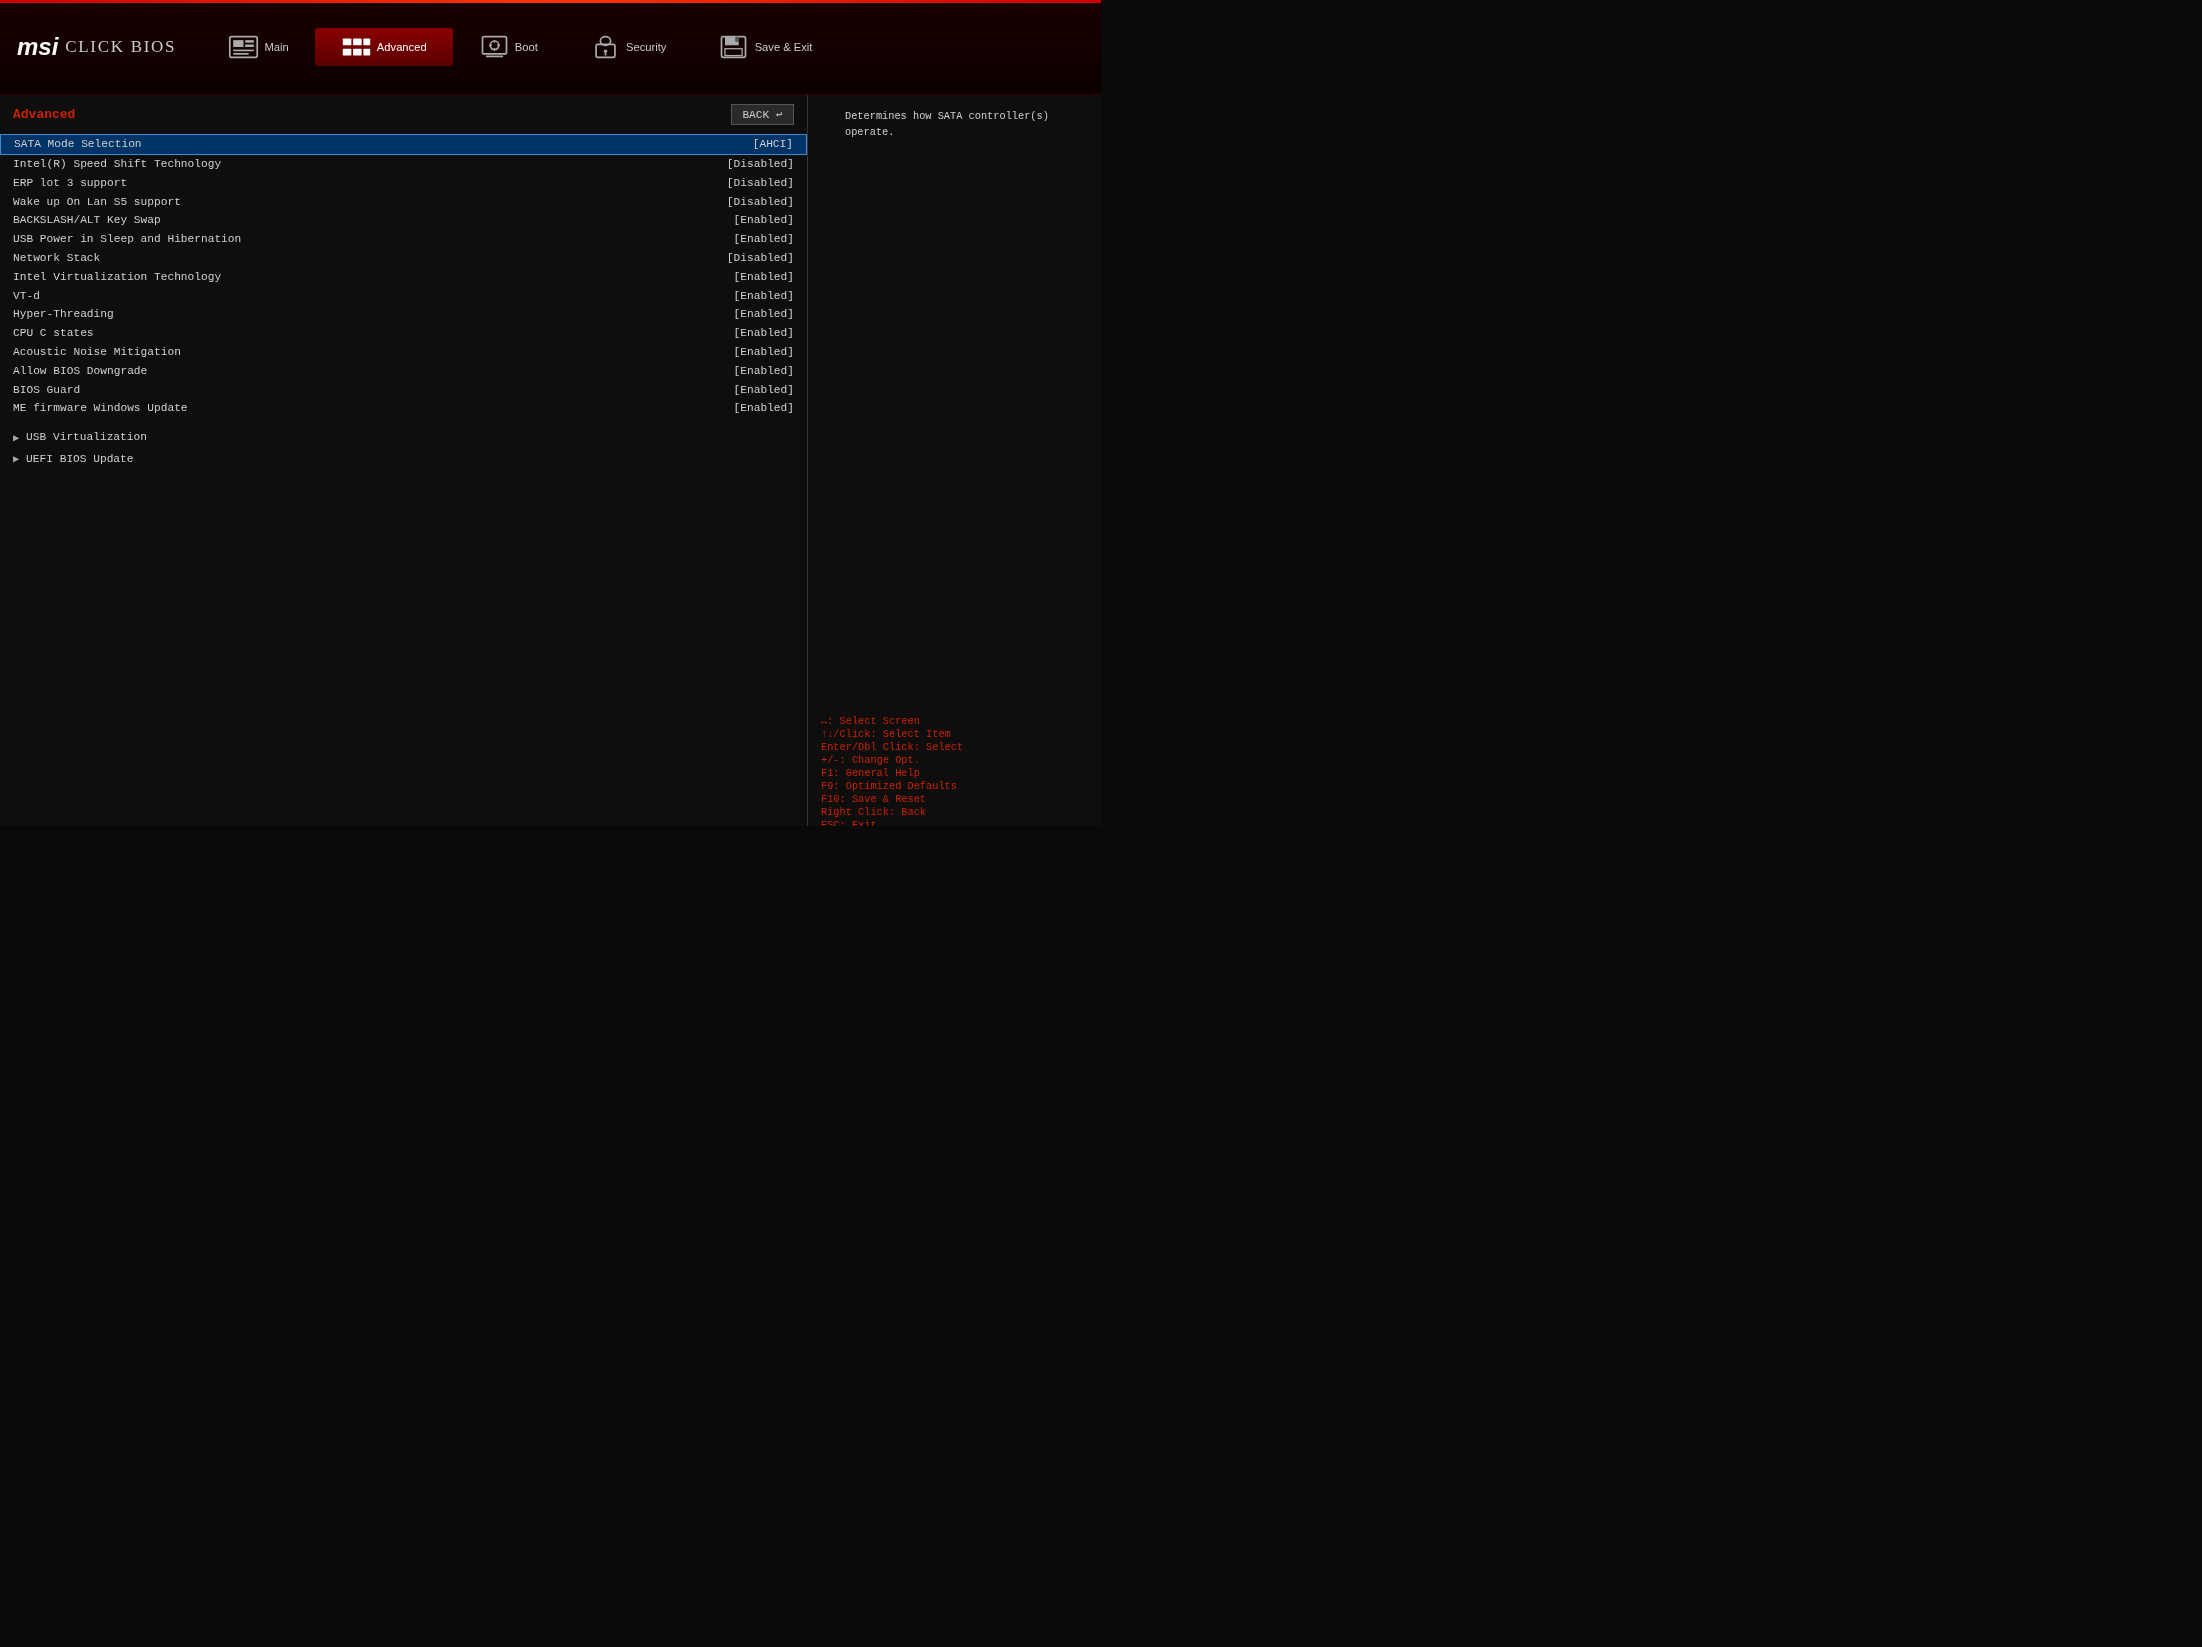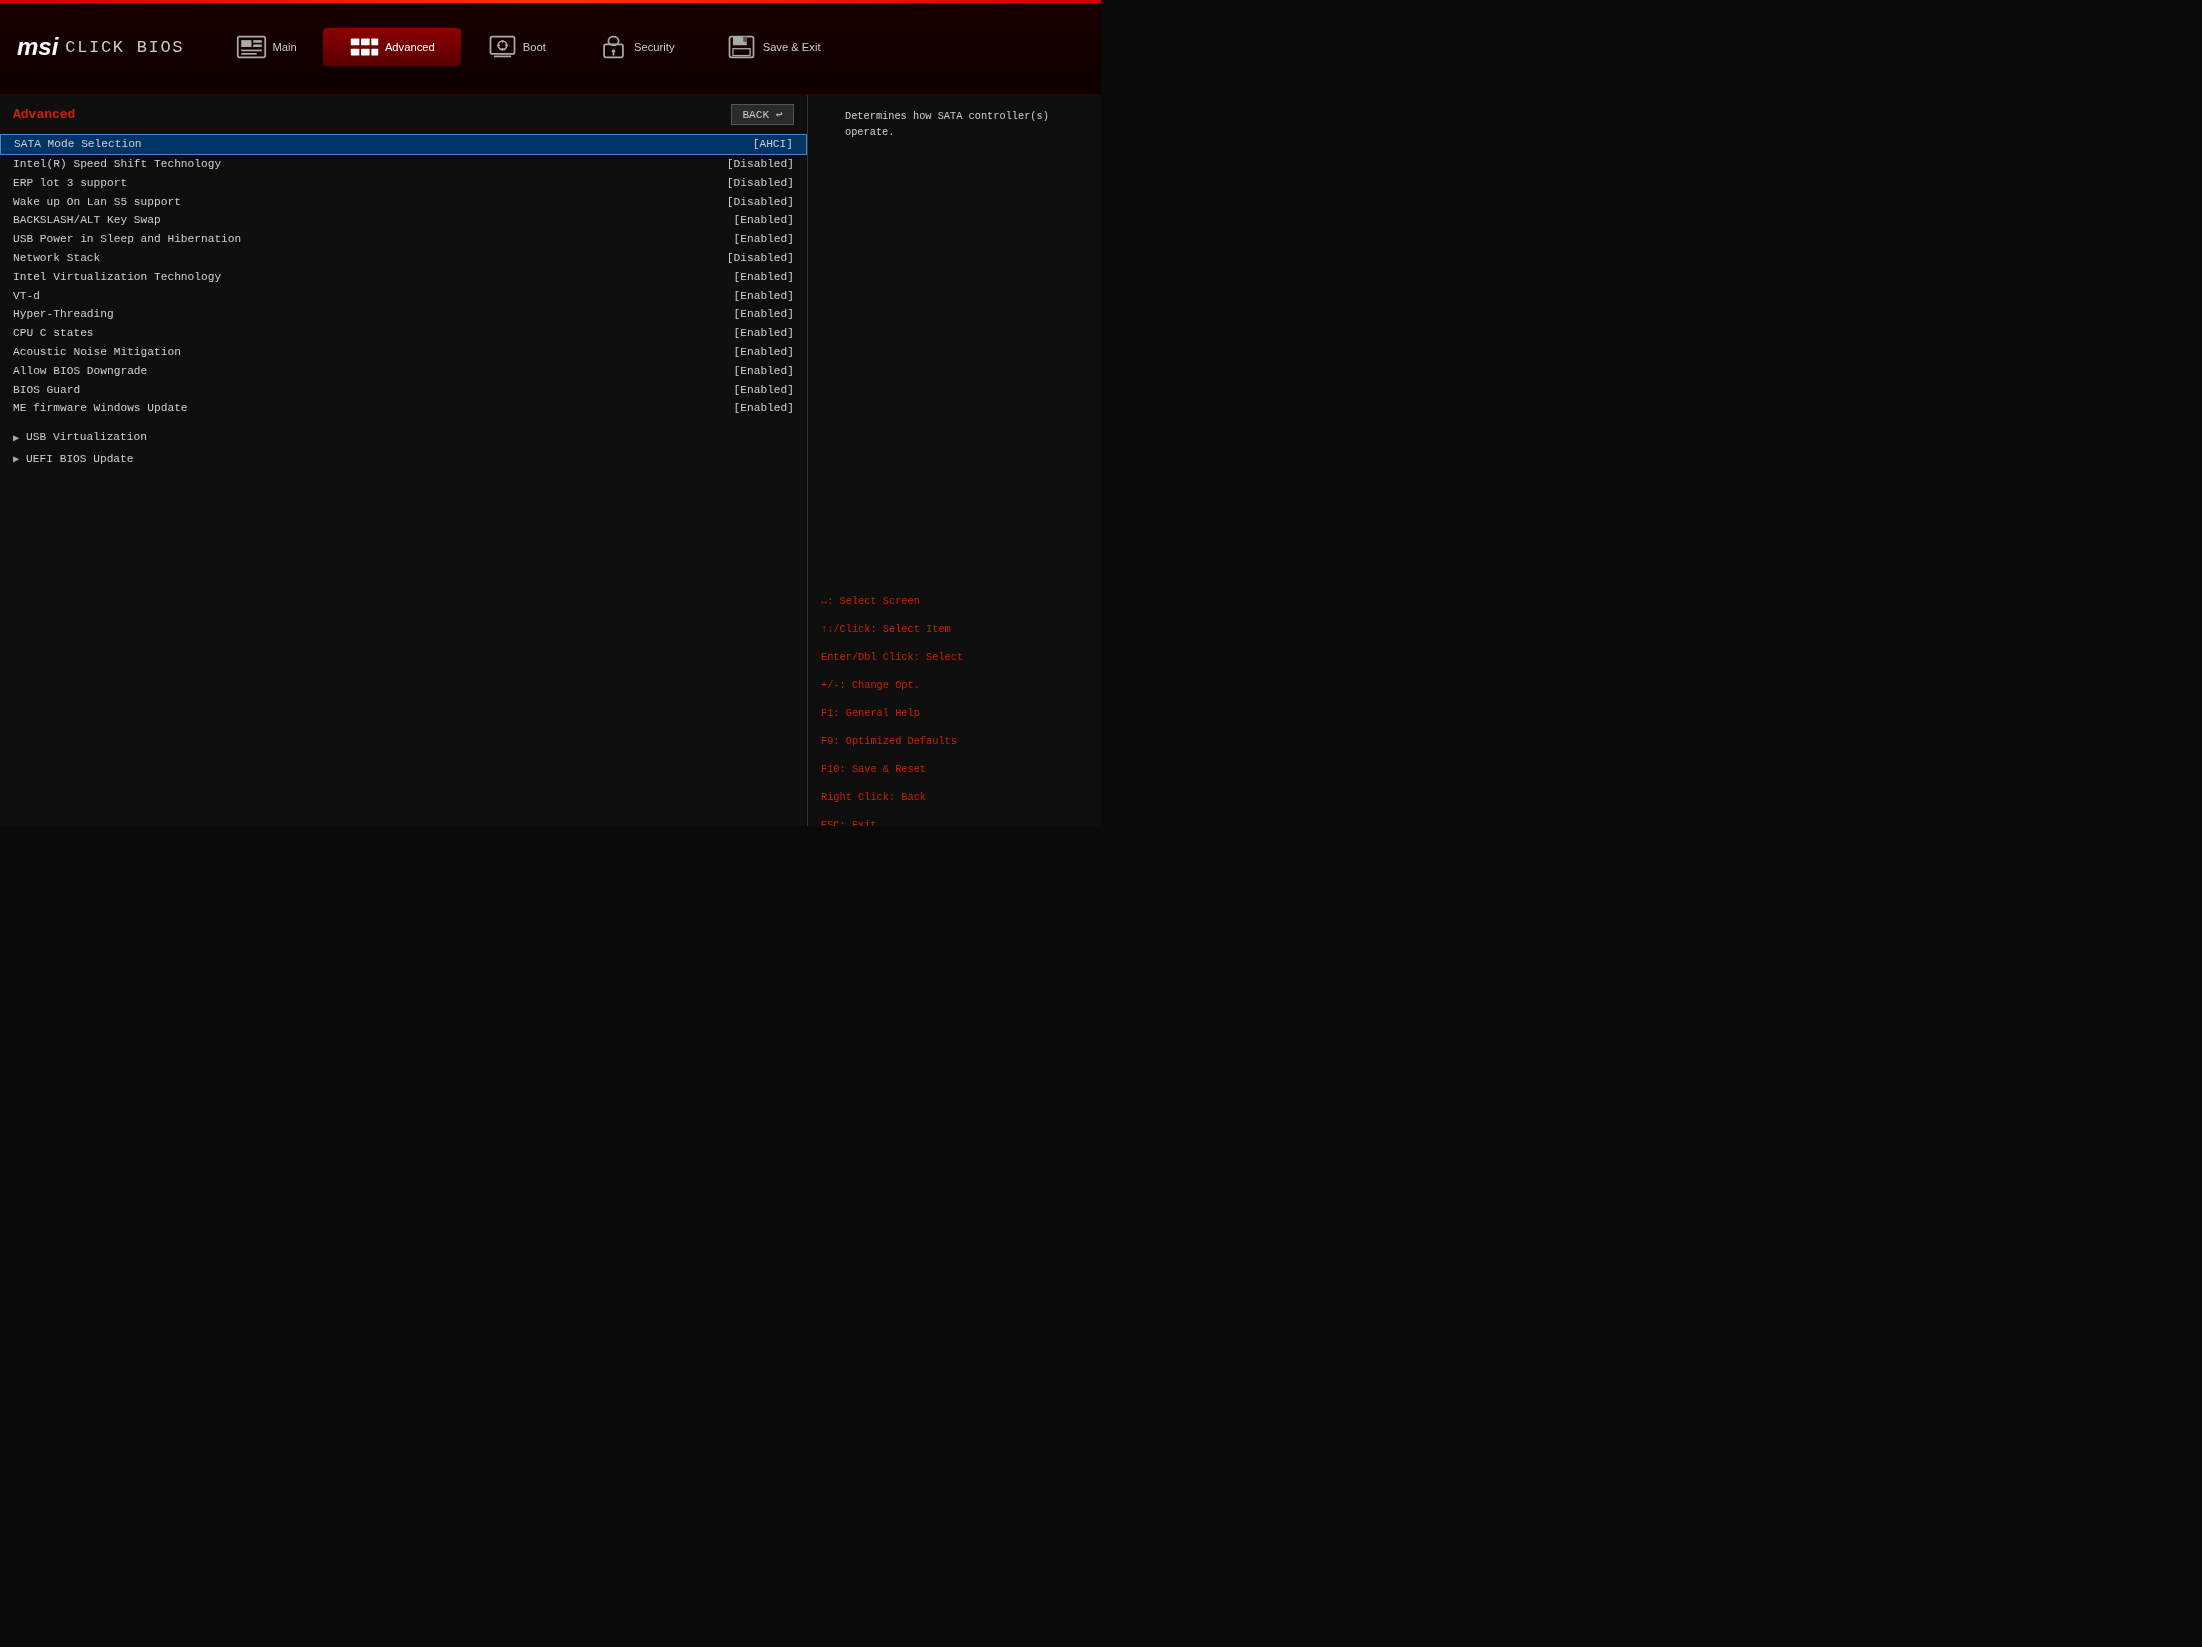--- a/index.html
+++ b/index.html
@@ -39,21 +39,21 @@
     .logo-msi {
       font-size: 24px;
       font-weight: bold;
       font-style: italic;
       color: #fff;
       font-family: Arial, sans-serif;
     }
     .logo-click-bios {
       font-size: 17px;
       color: #ccc;
-      font-family: Liberation Mono, monospace;
+      font-family: Liberation Serif, serif;
       letter-spacing: 1.7px;
       text-transform: uppercase;
       text-align: right;
     }
 
     
     .nav-tabs {
       display: flex;
       align-items: stretch;
       gap: 0;
@@ -198,21 +198,21 @@
       font-size: 10.3px;
       font-family: 'Courier New', monospace;
       line-height: 1.6;
       margin-left: 24px;
     }
 
     .keybinds {
       margin-top: auto;
       display: flex;
       flex-direction: column;
-      gap: 16px;
+      gap: 1px;
     }
     .keybind-line {
       color: #cc2200;
       font-size: 10.3px;
       font-family: 'Courier New', monospace;
     }
 
     
     .bottom-area {
       width: 100%;

